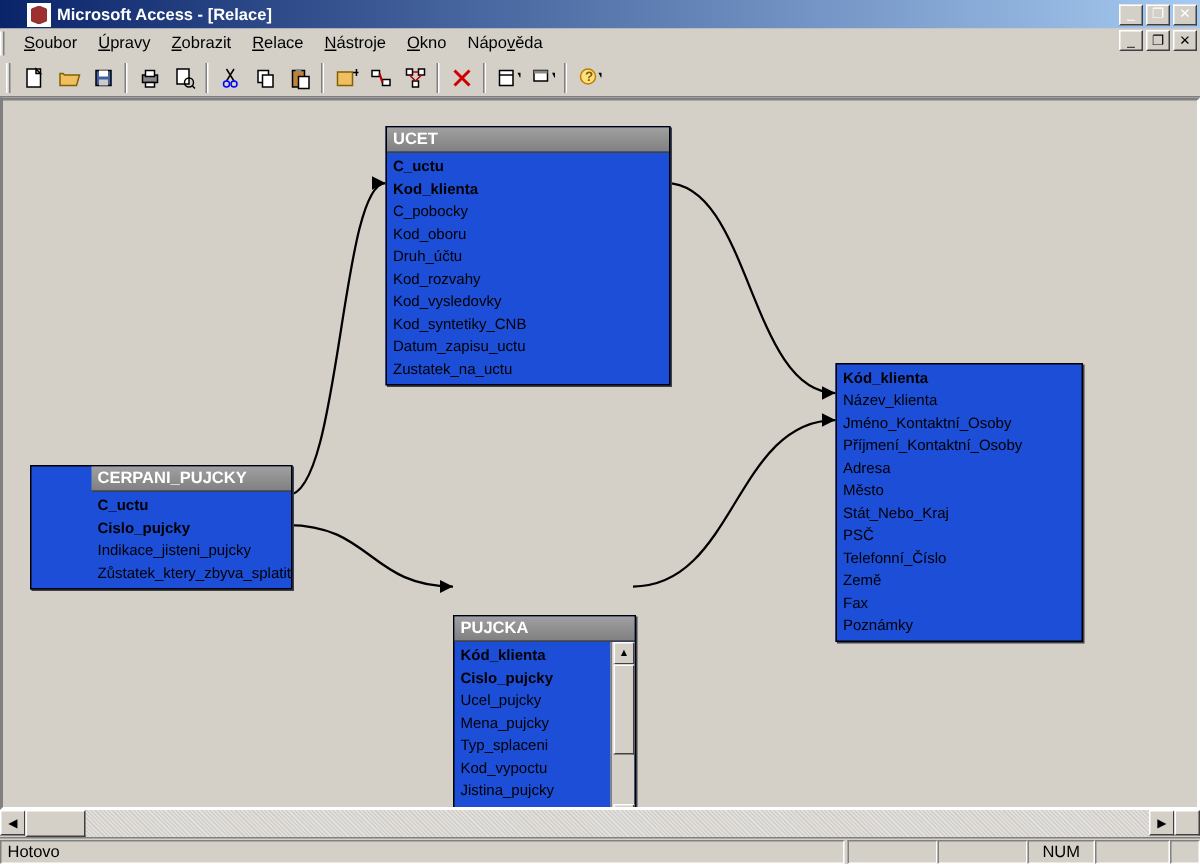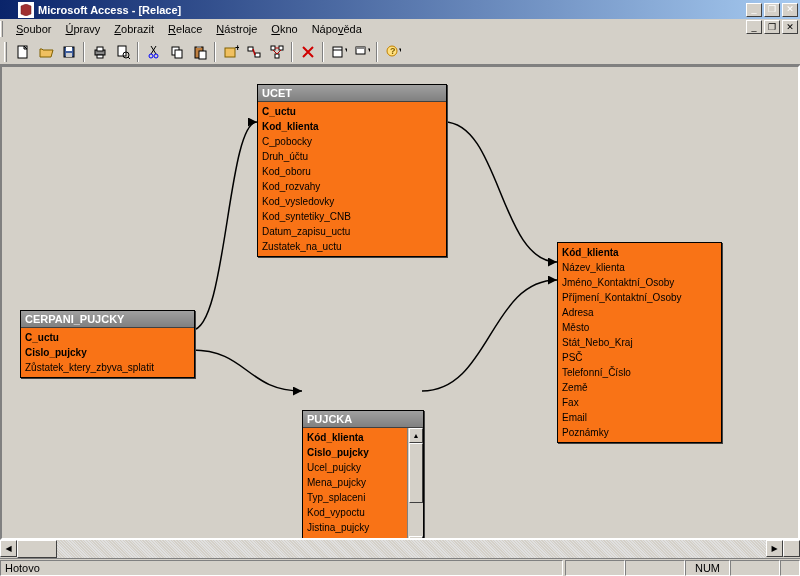--- a/index.html
+++ b/index.html
@@ -19,21 +19,21 @@
 .menu-item u { text-decoration: underline; }
 .mdi-btns { position: absolute; right: 2px; top: 1px; display: flex; }
 
 .toolbar { height: 26px; background: #d4d0c8; display: flex; align-items: center; padding: 2px 4px; border-bottom: 1px solid #808080; }
 .toolbar .grip { width: 3px; height: 20px; border-left: 1px solid #fff; border-right: 1px solid #808080; margin-right: 4px; }
 .tb-btn { width: 23px; height: 22px; display: flex; align-items: center; justify-content: center; cursor: pointer; border: 1px solid transparent; }
 .tb-sep { width: 1px; height: 20px; border-left: 1px solid #808080; border-right: 1px solid #fff; margin: 0 3px; }
 
 .canvas-area { position: absolute; top: 65px; left: 0; right: 0; bottom: 36px; background: #d4d0c8; border: 2px solid; border-color: #808080 #fff #fff #808080; overflow: hidden; }
 
-.table-box { position: absolute; background: #f97316; border: 1px solid #000; box-shadow: 1px 1px 0 #404040; }
+.table-box { position: absolute; background: #1d4ed8; border: 1px solid #000; box-shadow: 1px 1px 0 #404040; }
 .table-title { background: linear-gradient(to bottom, #a0a0a0, #808080); color: #fff; font-weight: bold; padding: 2px 4px; font-size: 11px; border-bottom: 1px solid #404040; }
 .table-body { padding: 2px 4px; overflow: hidden; position: relative; }
 .field { white-space: nowrap; line-height: 15px; font-size: 10px; }
 .field.pk { font-weight: bold; }
 .scroll-track { position: absolute; right: 0; top: 0; bottom: 0; width: 16px; background: #d4d0c8; border-left: 1px solid #808080; }
 .scroll-thumb { position: absolute; left: 1px; right: 0; background: #d4d0c8; border: 1px solid; border-color: #fff #404040 #404040 #fff; }
 .scroll-arrow { position: absolute; left: 1px; right: 0; height: 15px; background: #d4d0c8; border: 1px solid; border-color: #fff #404040 #404040 #fff; display:flex; align-items:center; justify-content:center; font-size:7px; }
 
 .hscroll { position: absolute; bottom: 18px; left: 0; right: 0; height: 18px; background: #d4d0c8; display:flex; }
 .hscroll-arrow { width: 17px; height: 17px; background: #d4d0c8; border: 1px solid; border-color: #fff #404040 #404040 #fff; display:flex; align-items:center; justify-content:center; font-size:8px; }
@@ -213,35 +213,36 @@
     <path d="M 442 55 C 498 55, 498 195, 555 195" stroke="#000" stroke-width="1.5" fill="none" marker-end="url(#arrow)"></path>
     <path d="M 420 324 C 488 324, 488 213, 555 213" stroke="#000" stroke-width="1.5" fill="none" marker-end="url(#arrow)"></path>
   </svg>
 
   <div class="table-box" style="left:255px; top:17px; width:190px;">
     <div class="table-title">UCET</div>
     <div class="table-body" id="body-ucet">
         <div class="field pk">C_uctu</div>
         <div class="field pk">Kod_klienta</div>
         <div class="field">C_pobocky</div>
+        <div class="field">Kod_oboru</div>
         <div class="field">Druh_účtu</div>
-        <div class="field">Kod_oboru</div>
         <div class="field">Kod_rozvahy</div>
         <div class="field">Kod_vysledovky</div>
         <div class="field">Kod_syntetiky_CNB</div>
         <div class="field">Datum_zapisu_uctu</div>
         <div class="field">Zustatek_na_uctu</div>
       </div>
   </div>
 
-  <div class="table-box" style="left:18px; top:243px; width:175px;">
+  <div class="table-box" style="left:18px; top:243px; width:175px;padding-left:40px;">
     <div class="table-title">CERPANI_PUJCKY</div>
     <div class="table-body" id="body-cerpani">
         <div class="field pk">C_uctu</div>
         <div class="field pk">Cislo_pujcky</div>
+        <div class="field">Indikace_jisteni_pujcky</div>
         <div class="field">Zůstatek_ktery_zbyva_splatit</div>
       </div>
   </div>
 
   <div class="table-box" style="left:300px; top:303px; width:122px;margin-top:40px;">
     <div class="table-title">PUJCKA</div>
     <div class="table-body" style="height:123px; padding-right:18px;" id="body-pujcka">
       <div class="field pk">Kód_klienta</div>
         <div class="field pk">Cislo_pujcky</div>
         <div class="field">Ucel_pujcky</div>
@@ -264,21 +265,20 @@
         <div class="field">Název_klienta</div>
         <div class="field">Jméno_Kontaktní_Osoby</div>
         <div class="field">Příjmení_Kontaktní_Osoby</div>
         <div class="field">Adresa</div>
         <div class="field">Město</div>
         <div class="field">Stát_Nebo_Kraj</div>
         <div class="field">PSČ</div>
         <div class="field">Telefonní_Číslo</div>
         <div class="field">Země</div>
         <div class="field">Fax</div>
-        <div class="field">Email</div>
         <div class="field">Poznámky</div>
       </div>
   </div>
 
 </div>
 
 <div class="hscroll">
   <div class="hscroll-arrow">◀</div>
   <div class="hscroll-track">
     <div class="hscroll-thumb"></div>

